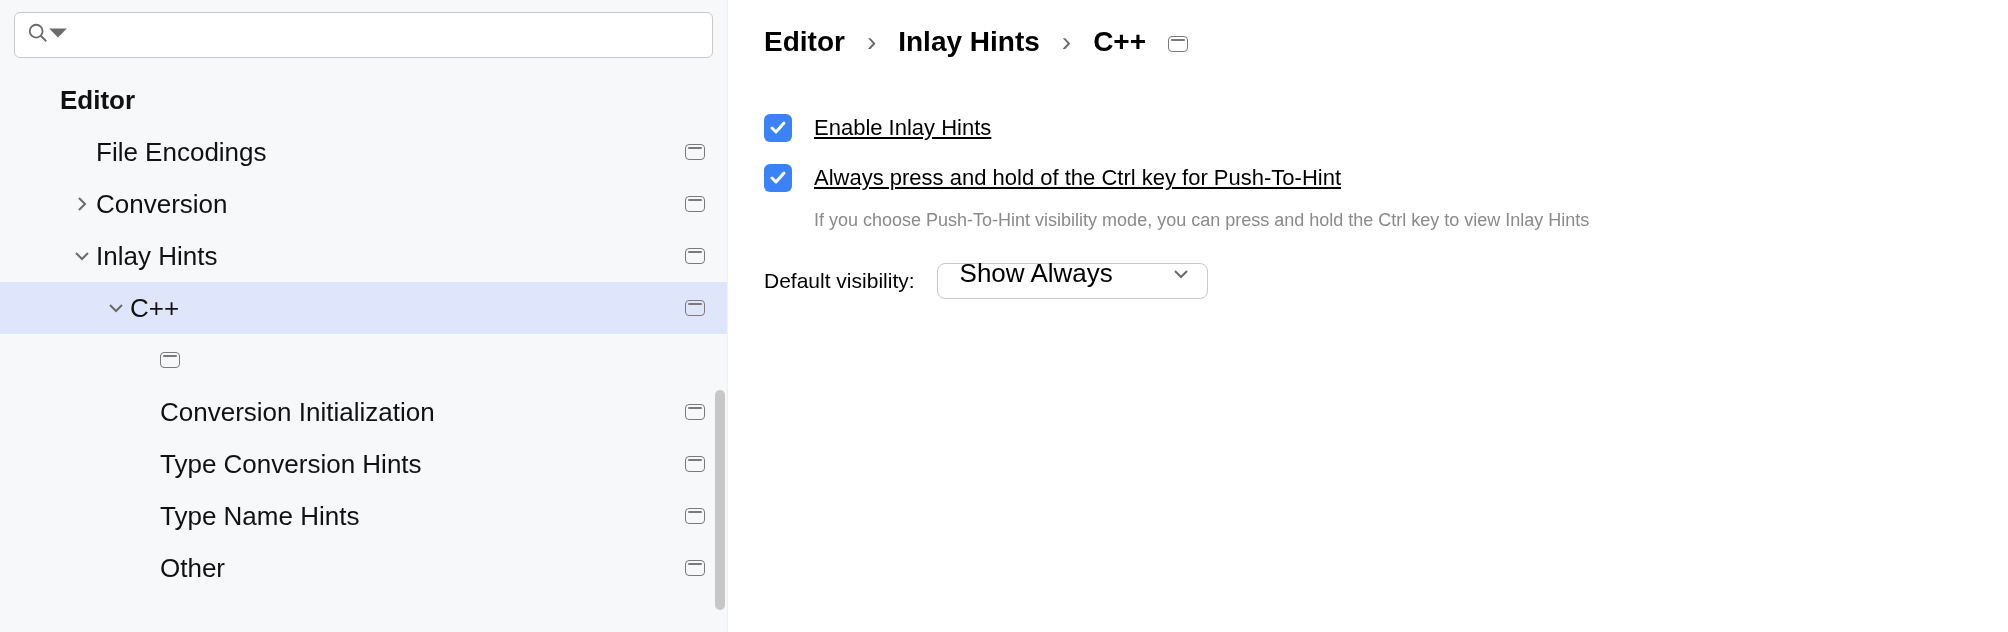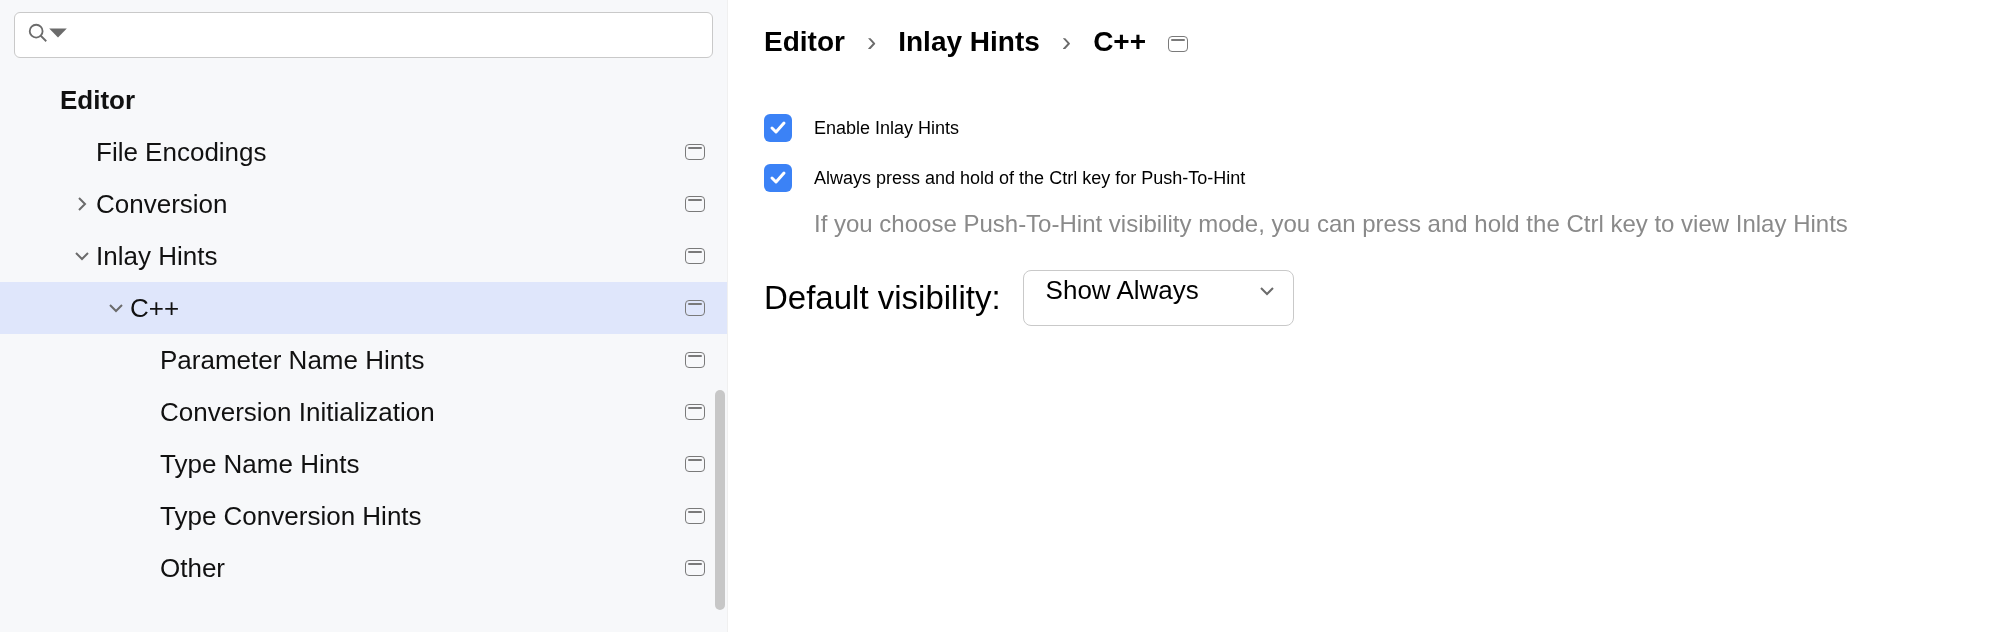--- a/index.html
+++ b/index.html
@@ -26,25 +26,25 @@
   .scrollbar-thumb { position: absolute; right: 2px; top: 390px; width: 10px; height: 220px; background: #c7c7c7; border-radius: 5px; }
   .main { flex: 1; padding: 26px 0 0 36px; }
   .crumbs { display: flex; align-items: center; gap: 22px; font-size: 28px; font-weight: 700; }
   .crumbs .sep { color: #6b6b6b; font-weight: 400; }
   .crumbs .badge2 { width: 20px; height: 16px; border: 1.8px solid #7a7a7a; border-radius: 4px; position: relative; top: 2px; }
   .crumbs .badge2::before { content: ""; position: absolute; top: 2.2px; left: 2.2px; right: 2.2px; height: 2px; background: #7a7a7a; border-radius: 1px; }
   .content { padding-top: 56px; }
   .check-row { display: flex; align-items: center; gap: 22px; margin-bottom: 22px; }
   .checkbox { width: 28px; height: 28px; background: #3b82f6; border-radius: 6px; display: flex; align-items: center; justify-content: center; flex: none; }
   .checkbox svg { width: 20px; height: 20px; }
-  .check-label { font-size: 18px; }
-  .hint-text { font-size: 24px; color: #8a8a8a; margin-left: 50px; margin-bottom: 32px; margin-top: -4px; }
+  .check-label { font-size: 22px; text-decoration: underline; }
+  .hint-text { font-size: 18px; color: #8a8a8a; margin-left: 50px; margin-bottom: 32px; margin-top: -4px; }
   .select-row { display: flex; align-items: center; gap: 22px; }
-  .select-label { font-size: 33px; }
-  .select { border: 1px solid #c9c9c9; border-radius: 8px; height: 56px; display: flex; align-items: center; padding: 0 18px 16px 22px; gap: 60px; font-size: 26px; background: #fff; }
+  .select-label { font-size: 21px; }
+  .select { border: 1px solid #c9c9c9; border-radius: 8px; height: 36px; display: flex; align-items: center; padding: 0 18px 16px 22px; gap: 60px; font-size: 26px; background: #fff; }
   .select svg { width: 16px; height: 16px; }
 </style>
 </head>
 <body>
 
 <div class="container">
   <div class="sidebar">
     <div class="search-wrap">
       <div class="search">
         <span>
@@ -102,39 +102,38 @@
           <svg viewBox="0 0 16 16" fill="none" stroke="#6b6b6b" stroke-width="2">
               <path d="M2 5 L8 11 L14 5"></path>
             </svg>
         </span>
         <span class="label">C++</span>
         <span class="badge"></span>
       </div>
 
       <div class="tree-row">
         <span class="pad3"></span>
-        <span class="label">Parameter Name Hints</span>
         <span class="badge"></span>
       </div>
 
       <div class="tree-row">
         <span class="pad3"></span>
         <span class="label">Conversion Initialization</span>
         <span class="badge"></span>
       </div>
 
       <div class="tree-row">
         <span class="pad3"></span>
-        <span class="label">Type Name Hints</span>
+        <span class="label">Type Conversion Hints</span>
         <span class="badge"></span>
       </div>
 
       <div class="tree-row">
         <span class="pad3"></span>
-        <span class="label">Type Conversion Hints</span>
+        <span class="label">Type Name Hints</span>
         <span class="badge"></span>
       </div>
 
       <div class="tree-row">
         <span class="pad3"></span>
         <span class="label">Other</span>
         <span class="badge"></span>
       </div>
     </div>
     <div class="scrollbar-thumb"></div>

